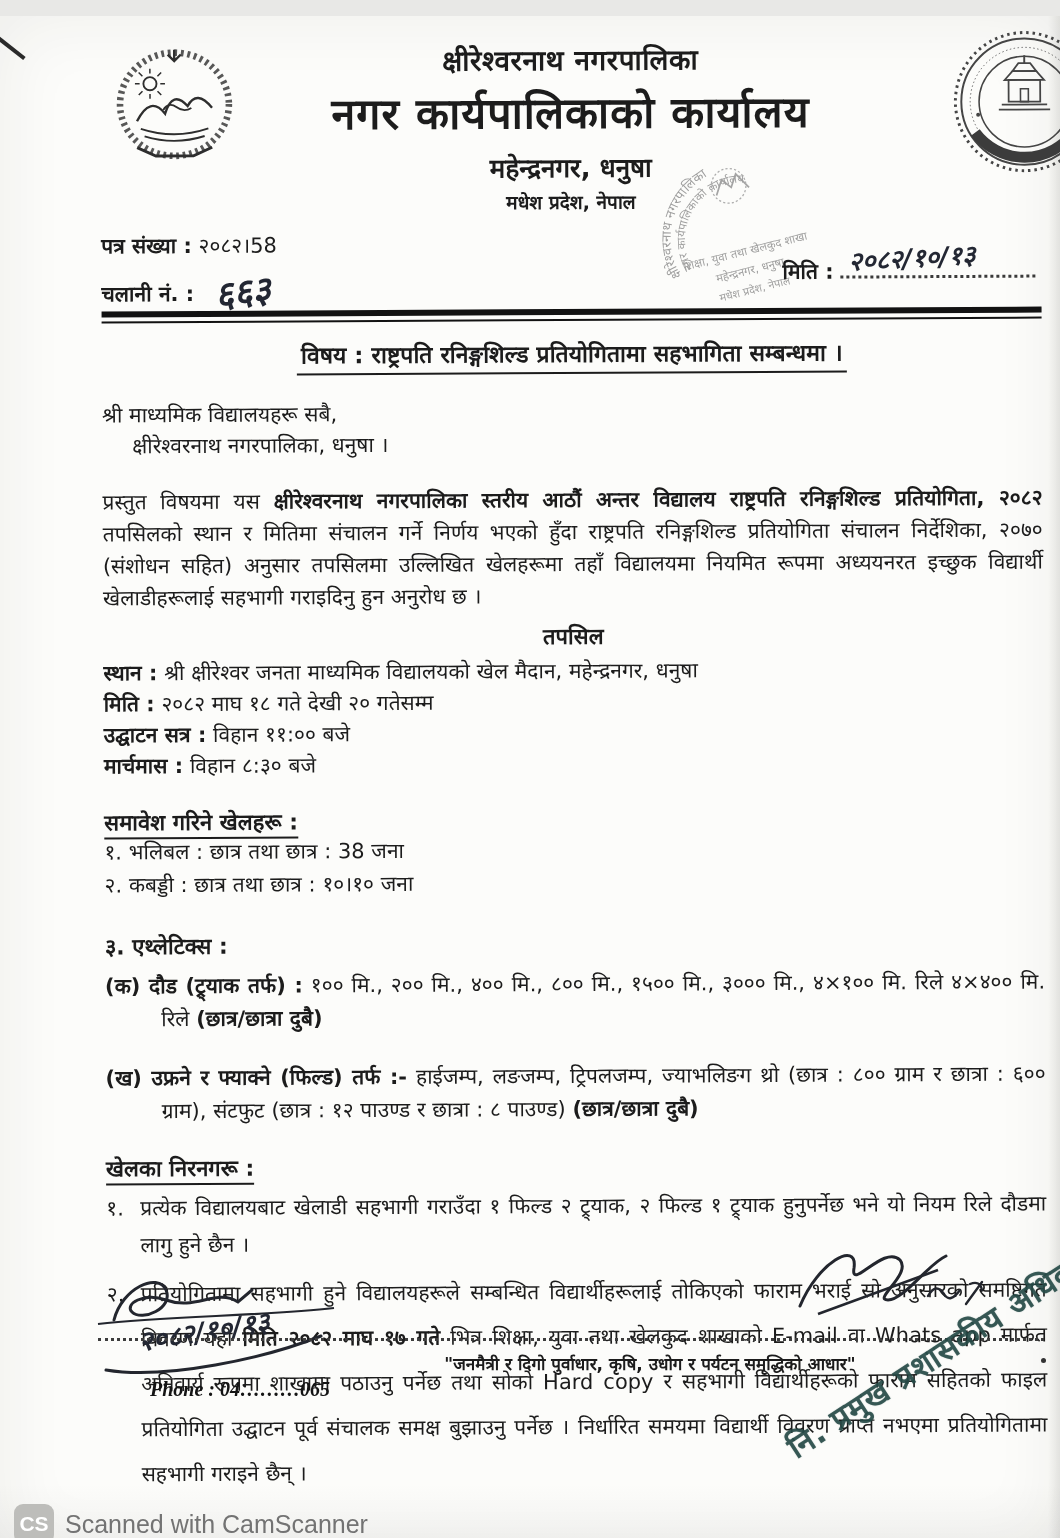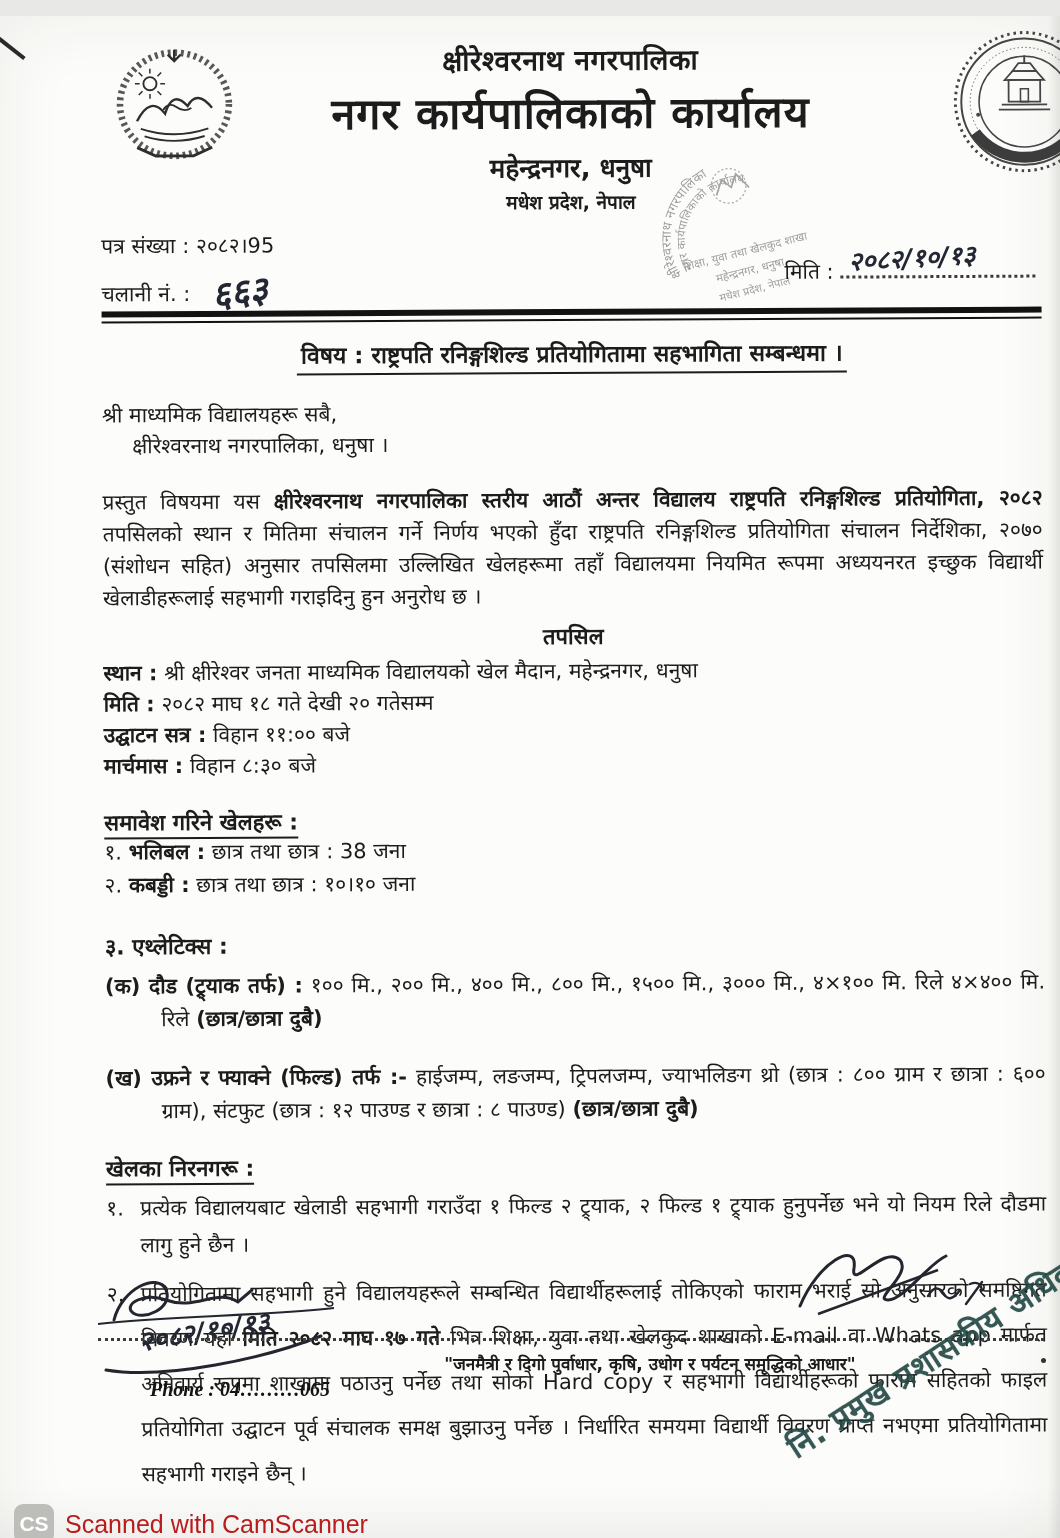--- a/index.html
+++ b/index.html
@@ -26,21 +26,21 @@
   .hdr-l1{font-size:28px;font-weight:700;letter-spacing:.5px;}
   .hdr-l2{font-size:43px;font-weight:700;margin-top:4px;letter-spacing:1px;}
   .hdr-l3{font-size:26px;font-weight:700;margin-top:8px;}
   .hdr-l4{font-size:19px;font-weight:700;margin-top:4px;}
   .emblem{position:absolute;left:8px;top:28px;width:132px;height:122px;}
   .seal{position:absolute;right:-58px;top:14px;width:148px;height:148px;}
   .round-stamp{position:absolute;left:548px;top:128px;width:184px;height:184px;opacity:.85;transform:rotate(-14deg);}
 
   
   .meta{position:relative;margin-top:14px;height:74px;font-size:21px;}
-  .meta b{font-weight:400;}
+  .meta b{font-weight:700;}
   .meta-l1{position:absolute;left:0;top:0;}
   .meta-l2{position:absolute;left:0;top:32px;}
   .hand{font-style:italic;font-weight:600;color:#232733;}
   .chalani-val{display:inline-block;font-size:36px;transform:rotate(-7deg);margin-left:14px;position:relative;top:4px;}
   .miti{position:absolute;right:6px;top:26px;}
   .miti-line{display:inline-block;position:relative;width:195px;border-bottom:3px dotted #3a3a3a;height:22px;vertical-align:baseline;}
   .miti-val{position:absolute;left:8px;top:-14px;font-size:26px;white-space:nowrap;transform:rotate(-3deg);}
 
   .double-rule{margin-top:6px;height:4px;border-top:6px solid #121212;border-bottom:2px solid #121212;}
 
@@ -51,21 +51,21 @@
 
   .para{margin-top:24px;font-size:21px;line-height:32px;text-align:justify;}
   b{font-weight:700;}
 
   .tapasil-h{margin-top:8px;text-align:center;font-size:22px;font-weight:700;}
   .tapasil{margin-top:6px;font-size:21px;line-height:31px;}
 
   .sec-h{margin-top:24px;font-size:22px;font-weight:700;}
   .sec-h .u{border-bottom:2px solid #1c1c1c;padding-bottom:2px;}
   .game-item{font-size:21px;line-height:33px;}
-  .game-item .nm{font-weight:700;}
+  .game-item .nm{font-weight:400;}
 
   .ath-h{margin-top:28px;font-size:22px;font-weight:700;}
   .hang{margin-top:10px;font-size:21px;line-height:33px;padding-left:56px;text-indent:-56px;text-align:justify;}
   .hang.sp{margin-top:26px;}
 
   .rules{margin-top:8px;}
   .rule{display:flex;font-size:21px;margin-top:8px;}
   .rule .n{width:34px;flex:none;font-weight:400;}
   .rule .t{flex:1;text-align:justify;}
   .rule1 .t,.rule1 .n{line-height:37px;}
@@ -82,21 +82,21 @@
   .teal-stamp{
     position:absolute;left:762px;top:1318px;width:346px;text-align:center;
     transform:rotate(-33deg);
     font-size:31px;font-weight:700;letter-spacing:1px;
     color:rgba(38,74,70,0.85);
     text-shadow:0 0 1px rgba(38,74,70,0.5);
     white-space:nowrap;
   }
   .camscanner{position:absolute;left:14px;bottom:10px;display:flex;align-items:center;gap:11px;}
   .cs-badge{width:40px;height:40px;border-radius:9px;background:#bdbdba;color:#fff;font-weight:700;font-size:21px;display:flex;align-items:center;justify-content:center;font-family:"Liberation Sans",sans-serif;}
-  .cs-text{font-size:25px;color:#b91c1c;font-family:"Liberation Sans",sans-serif;}
+  .cs-text{font-size:25px;color:#737373;font-family:"Liberation Sans",sans-serif;}
 
   .stamp-txt{fill:#8f8f8f;font-family:"DejaVu Sans",sans-serif;}
 </style>
 </head>
 <body>
 
 <div class="page">
 
   <div class="artifact-corner"></div>
   <div class="artifact-right"></div>
@@ -149,21 +149,21 @@
         <text class="stamp-txt" font-size="10.5"><textPath href="#arcB">नगर कार्यपालिकाको कार्यालय</textPath></text>
         <text class="stamp-txt" font-size="10.5" x="85" y="104" text-anchor="middle">शिक्षा, युवा तथा खेलकुद शाखा</text>
         <text class="stamp-txt" font-size="10.5" x="85" y="122" text-anchor="middle">महेन्द्रनगर, धनुषा</text>
         <text class="stamp-txt" font-size="10" x="85" y="140" text-anchor="middle">मधेश प्रदेश, नेपाल</text>
       </svg>
     </div>
 
     <div class="meta">
       <div class="meta-l1">
         <b>पत्र संख्या :</b>
-        <span>२०८२।95</span>
+        <span>२०८२।58</span>
       </div>
       <div class="meta-l2">
         <b>चलानी नं. :</b>
         <span class="hand chalani-val">६६३</span>
       </div>
       <div class="miti">
         <b>मिति :</b>
         <span class="miti-line">
           <span class="hand miti-val">२०८२/१०/१३</span>
         </span>

